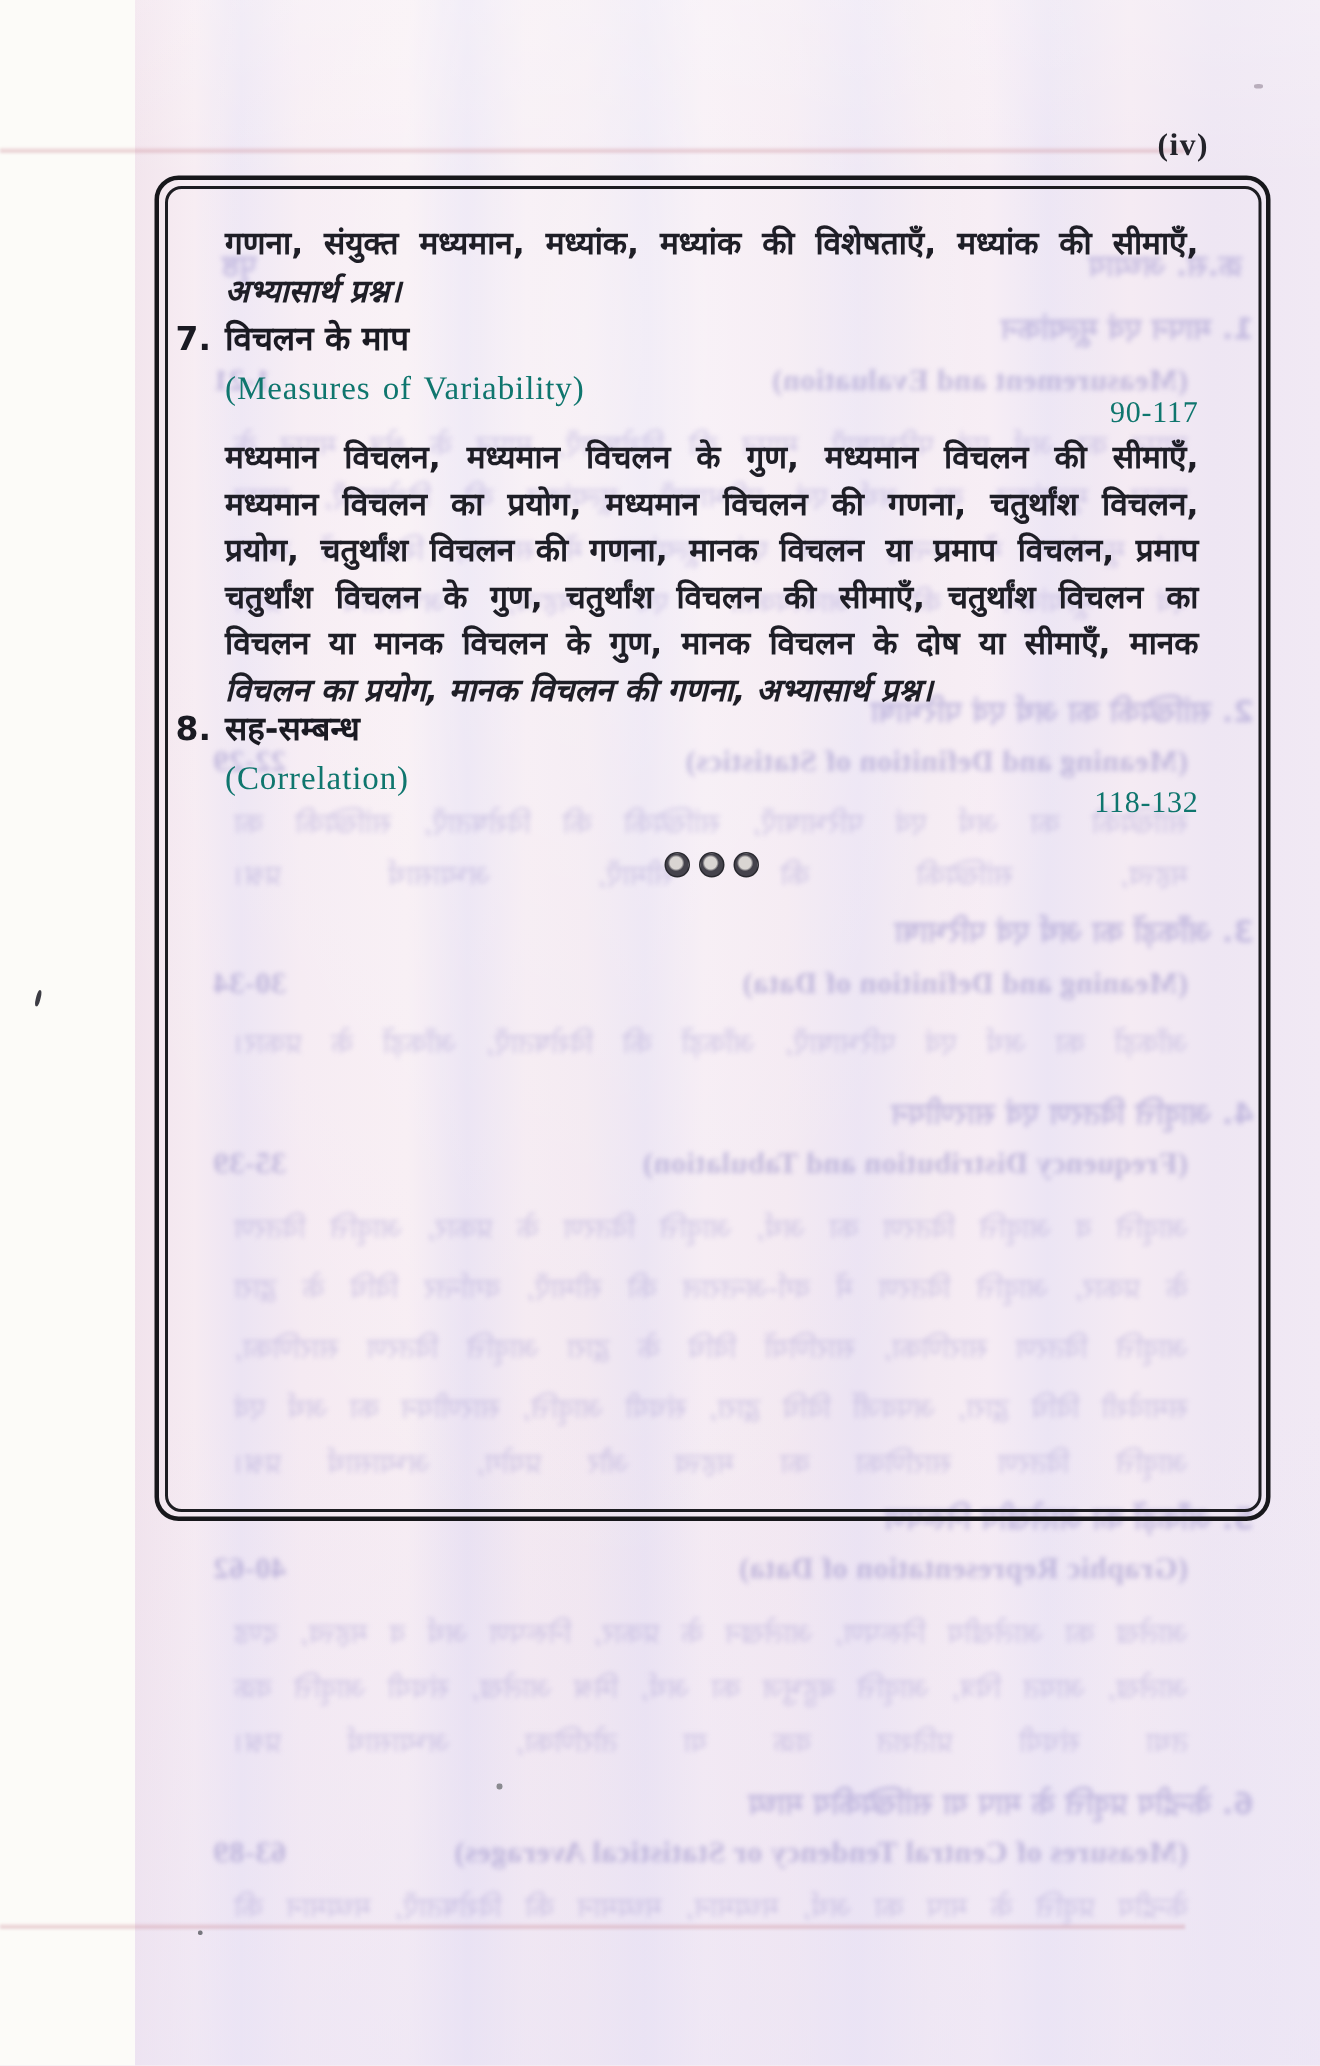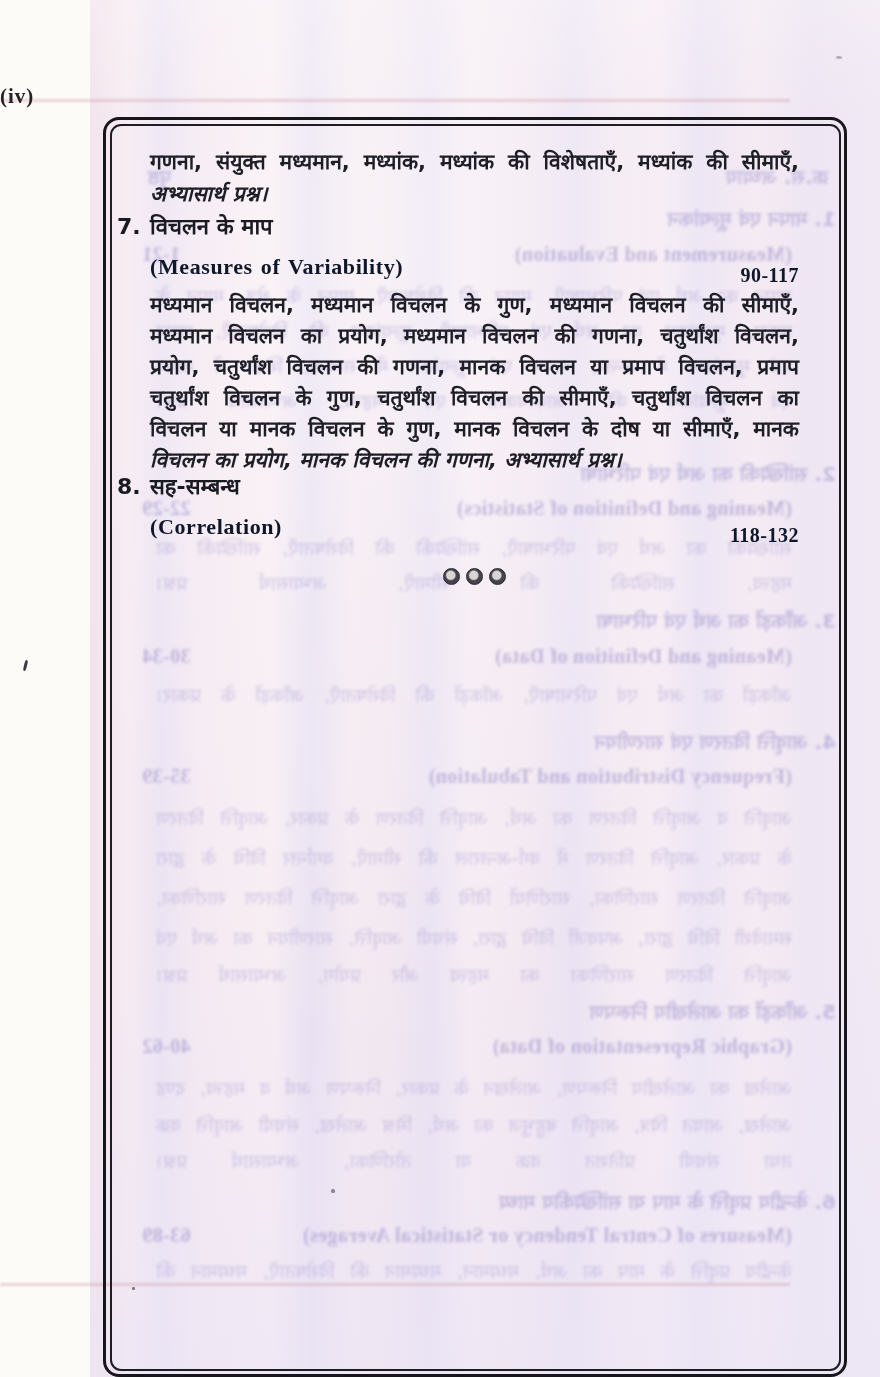--- a/index.html
+++ b/index.html
@@ -17,21 +17,21 @@
       linear-gradient(180deg, rgba(255,255,255,.22) 0%, rgba(255,255,255,0) 9%, rgba(255,255,255,0) 68%, rgba(234,228,246,.55) 100%),
       linear-gradient(90deg,
         #f1e3ec 0%, #f6ebf2 5%, #ece4f3 9%, #f5eaf2 14%,
         #f7edf3 23%, #e9e1f2 28%, #f4e9f1 33%, #f2e7f0 38%,
         #eae2f2 43%, #f5ebf3 48%, #f3e8f1 55%, #ebe3f3 61%,
         #f4eaf2 67%, #f6ecf4 72%, #ece5f4 77%, #f5ebf3 84%,
         #eee6f3 91%, #f1e9f4 100%);
   }
   
   .folio{
-    position:absolute;left:0;top:84px;width:790px;text-align:left;
+    position:absolute;left:16px;top:84px;width:790px;text-align:right;
     font-family:"Liberation Serif","DejaVu Serif",serif;
     font-weight:700;font-size:21px;color:#23232a;letter-spacing:1px;
   }
   
   .ghost-rule{
     position:absolute;left:0;width:790px;height:3px;
     background:rgba(205,140,152,.34);filter:blur(1px);
   }
   .ghost-rule.top{top:99px;}
   .ghost-rule.bottom{top:1283px;}
@@ -55,21 +55,21 @@
     display:flex;justify-content:space-between;padding:0 52px 0 88px;
     font-family:"Liberation Serif","DejaVu Serif",serif;
     font-weight:700;font-size:20px;color:#978dc8;letter-spacing:.4px;
   }
   .ghost-line.g-body{
     padding:0 66px 0 88px;font-size:19px;font-weight:500;color:#b3a9d8;
     text-align:justify;text-align-last:justify;
   }
   
   .toc-box{
-    position:absolute;left:103px;top:117px;width:744px;height:1260px;
+    position:absolute;left:103px;top:117px;width:744px;height:897px;
     border:3.5px solid #17171b;border-radius:16px;
     box-sizing:border-box;
   }
   .toc-box-inner{
     position:absolute;inset:3.5px;border:2px solid #1d1d22;border-radius:11px;
   }
   .toc-content{
     position:absolute;left:44px;right:45px;top:8px;bottom:8px;
     padding-top:18px;
     color:#1e1e26;
@@ -79,24 +79,24 @@
     text-align:justify;text-align-last:justify;
     color:#1e1e26;
   }
   .jline.last{text-align-last:left;font-style:italic;}
   .toc-item .jline{line-height:31px;}
   .item-title-row{
     position:relative;line-height:34px;font-size:22px;font-weight:700;color:#1a1a22;
   }
   .item-number{position:absolute;left:-33px;top:0;font-weight:700;}
   .item-en-row{
-    display:flex;justify-content:space-between;align-items:center;
+    display:flex;justify-content:space-between;align-items:flex-start;
     line-height:30px;
     font-family:"Liberation Serif","DejaVu Serif",serif;
-    font-weight:700;color:#0f172a;
+    font-weight:400;color:#0f766e;
   }
   .item-en-title{font-size:22px;letter-spacing:.6px;word-spacing:2px;}
   .item-en-pages{font-size:20px;letter-spacing:.5px;margin-top:16px;}
   .toc-item-8{margin-top:-6px;}
   
   .ornament{margin-top:16px;text-align:center;line-height:20px;}
   .orn-dot{
     display:inline-block;width:17px;height:17px;border-radius:50%;
     margin:0 3px;vertical-align:middle;
     background:radial-gradient(circle at 45% 42%, #d9d5d2 0 4px, #45434c 5.5px);

